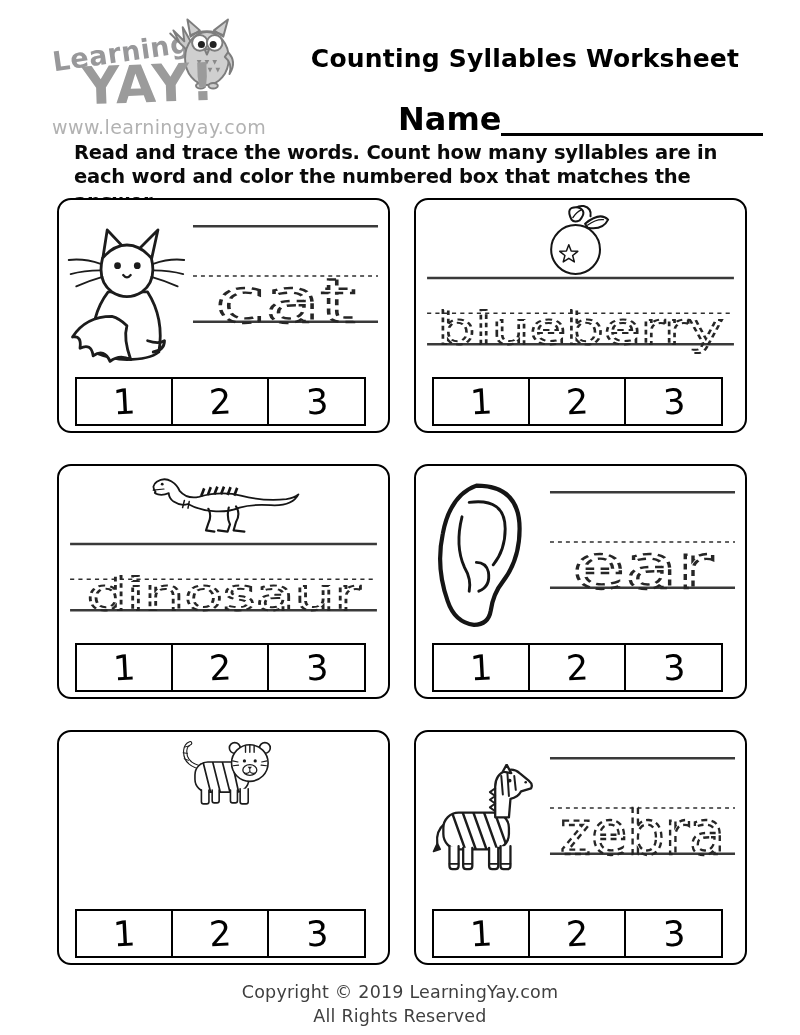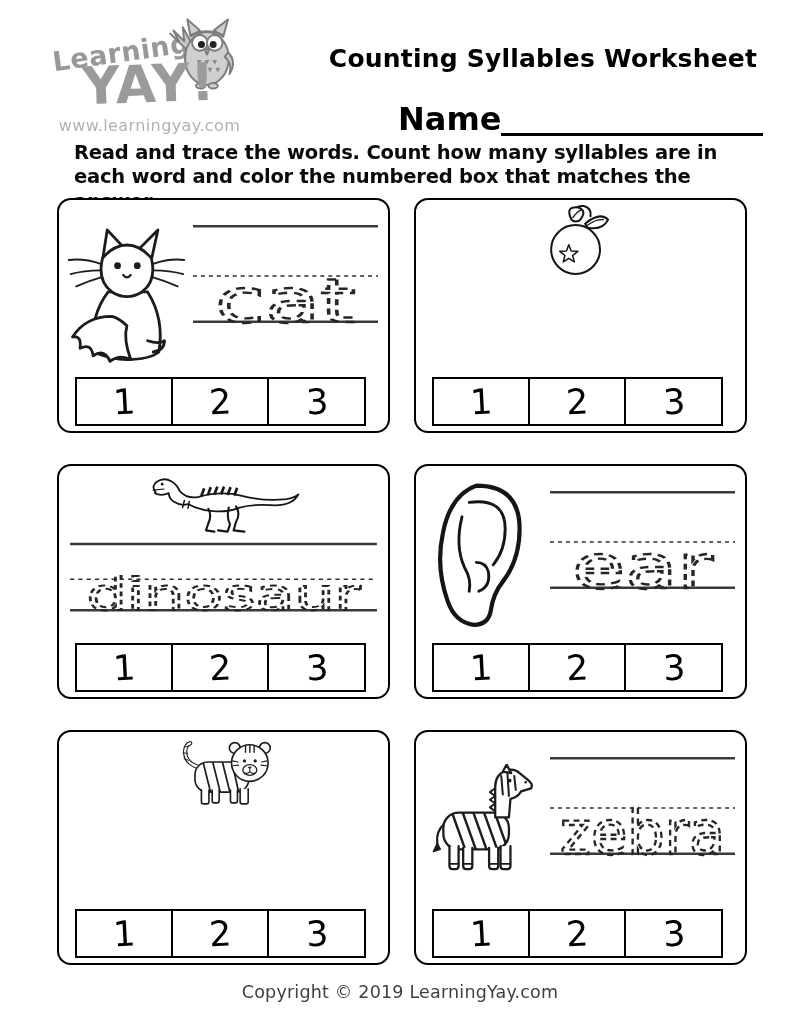--- a/index.html
+++ b/index.html
@@ -8,23 +8,23 @@
     font-family:"DejaVu Sans",sans-serif;color:#000;overflow:hidden;
   }
   
   .logo{position:absolute;left:52px;top:8px;width:195px;height:124px}
   .logo-learning{position:absolute;left:0px;top:28px;font-size:27px;font-weight:700;
     color:#98989a;transform:rotate(-8deg);letter-spacing:.5px;white-space:nowrap}
   .owl{position:absolute;left:112px;top:-2px;width:78px;height:94px}
   .logo-yay{position:absolute;left:30px;top:50px;font-size:52px;font-weight:800;
     color:#9b9b9b;transform:rotate(-2deg);line-height:1;letter-spacing:1px}
   .logo-url{position:absolute;left:0;top:108px;width:195px;text-align:center;
-    font-size:16px;color:#b2b2b2;letter-spacing:.4px}
+    font-size:19px;color:#b2b2b2;letter-spacing:.4px}
   
-  .title{position:absolute;left:308px;top:44px;width:470px;text-align:center;
+  .title{position:absolute;left:290px;top:44px;width:470px;text-align:center;
     font-size:25px;font-weight:600;letter-spacing:.2px}
   .name-row{position:absolute;left:398px;top:100px;font-size:32px;font-weight:600;white-space:nowrap}
   .name-line{display:inline-block;width:262px;height:28px;border-bottom:3px solid #000;vertical-align:-6px}
   .instructions{position:absolute;left:74px;top:141px;width:690px;font-size:19.5px;
     line-height:1.25;font-weight:600;color:#0a0a0a;letter-spacing:-.2px}
   
   .cards-grid{position:absolute;left:57px;top:198px;display:grid;
     grid-template-columns:333px 333px;grid-auto-rows:235px;column-gap:24px;row-gap:31px}
   .card{position:relative;border:2.5px solid #000;border-radius:14px;background:#fff}
   .card-figure svg{width:100%;height:100%}
@@ -238,20 +238,28 @@
           <span>3</span>
         </div>
     </div>
   </div>
     <div class="card card--top">
     <div class="card-figure">
       <svg viewBox="0 0 120 115" preserveAspectRatio="xMidYMid meet">
           <use href="#sym-blueberry-icon"></use>
         </svg>
     </div>
+    <div class="trace-area">
+      <svg class="lines" viewBox="0 0 300 95">
+        <line class="ln ln-top" x1="2" x2="298" y1="6" y2="6"></line>
+        <line class="ln ln-mid" x1="2" x2="298" y1="40" y2="40"></line>
+        <line class="ln ln-bot" x1="2" x2="298" y1="70" y2="70"></line>
+        <text class="trace-word" text-anchor="middle" lengthAdjust="spacingAndGlyphs" x="150" y="70" font-size="42" stroke-width="1.9" stroke-dasharray="4.5 3.5" textLength="276">blueberry</text>
+      </svg>
+    </div>
     <div class="choices">
       <div class="choice">
           <span>1</span>
         </div>
       <div class="choice">
           <span>2</span>
         </div>
       <div class="choice">
           <span>3</span>
         </div>
@@ -350,13 +358,14 @@
         </div>
       <div class="choice">
           <span>3</span>
         </div>
     </div>
   </div>
   </div>
 
 <div class="footer">
   <div>Copyright © 2019 LearningYay.com</div>
+  <div>All Rights Reserved</div>
 </div>
 
 </body></html>

